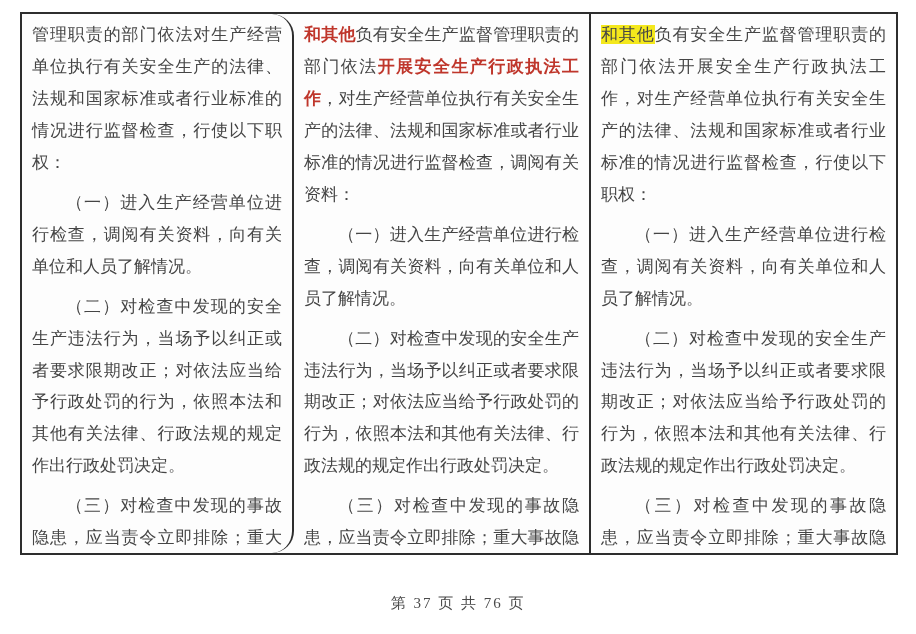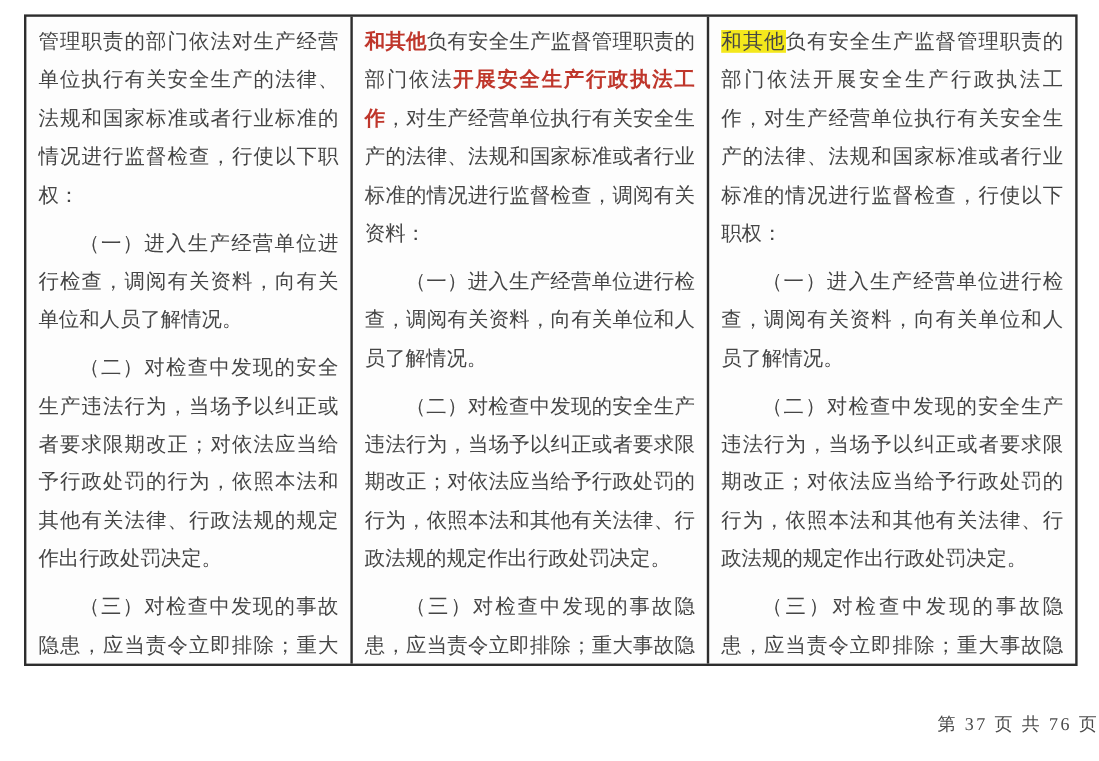--- a/index.html
+++ b/index.html
@@ -9,29 +9,29 @@
     color:#454545;
   }
   .doc-table{
     position:absolute;left:20px;top:12px;width:878px;height:543px;
     display:flex;border:2px solid #2d2d2d;box-sizing:border-box;background:#fdfdfd;
   }
   .doc-cell{
     box-sizing:border-box;padding:5px 10px 0 10px;
     font-size:17px;line-height:1.88;text-align:justify;overflow:hidden;
   }
-  .cell-1{width:272px;border-right:2px solid #2d2d2d;}
+  .cell-1{width:272px;border-right:2px solid #2d2d2d;border-radius:22px;}
   .cell-2{width:297px;border-right:2px solid #2d2d2d;}
   .cell-3{flex:1;}
   .doc-cell p{margin:0 0 8px 0;}
   .doc-cell p.indent{text-indent:2em;font-family:Liberation Serif, serif;}
   .seg-red{color:#bf362b;font-weight:bold;}
   .seg-highlight{background:#f4e81c;}
   .page-footer{
-    position:absolute;left:0;right:0;top:594px;text-align:right;
+    position:absolute;left:0;right:0;top:594px;text-align:center;
     font-size:15px;color:#4a4a4a;letter-spacing:2px;
     font-family:"Liberation Serif","DejaVu Serif",serif;
   }
 </style>
 </head>
 <body>
 
 <div class="doc-table">
   <div class="doc-cell cell-1">
       <p><span>管理职责的部门依法对生产经营单位执行有关安全生产的法律、法规和国家标准或者行业标准的情况进行监督检查，行使以下职权：</span></p>

